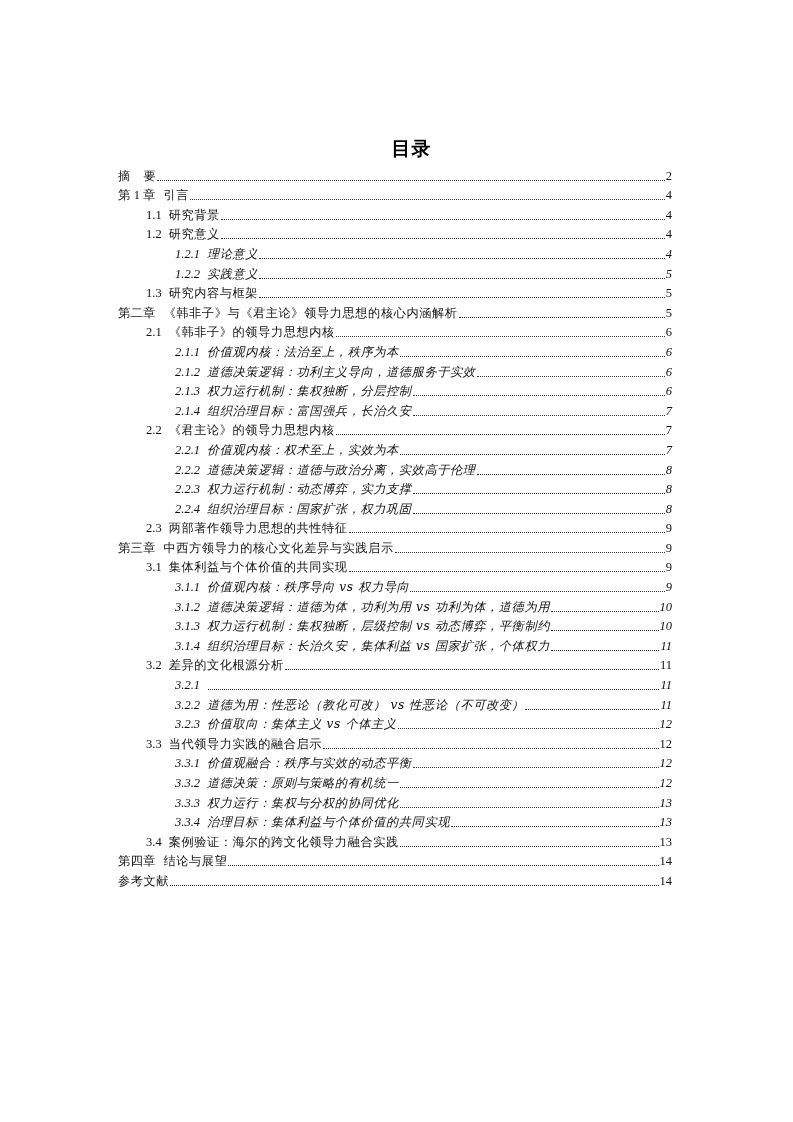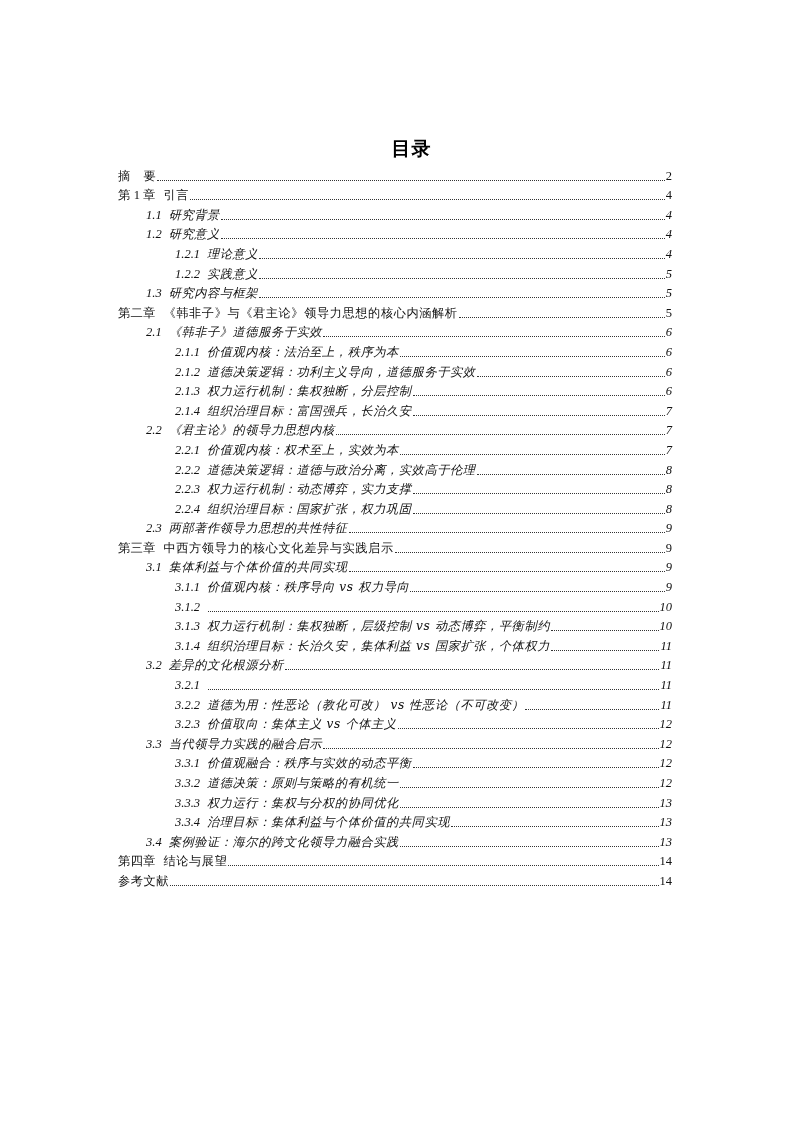--- a/index.html
+++ b/index.html
@@ -44,21 +44,21 @@
     .toc-row {
       position: relative;
       height: 19.6px;
       display: flex;
       align-items: flex-end;
       font-size: 12.2px;
       line-height: 16px;
       white-space: nowrap;
     }
     .toc-row.lvl1 { padding-left: 0; }
-    .toc-row.lvl2 { padding-left: 28px; font-style: italic; }
+    .toc-row.lvl2 { padding-left: 28px; }
     .toc-row.lvl3 { padding-left: 57px; font-style: italic; }
     .toc-num {
       display: inline-block;
       margin-right: 7px;
       font-family: "Liberation Serif", "DejaVu Serif", serif;
       font-size: 12.5px;
     }
     .toc-row.lvl1 .toc-num { margin-right: 8px; }
     .toc-text {
       display: inline-block;
@@ -127,21 +127,21 @@
         <span class="toc-page">5</span>
       </div>
       <div class="toc-row lvl1">
         <span class="toc-num">第二章</span>
         <span class="toc-text">《韩非子》与《君主论》领导力思想的核心内涵解析</span>
         <span class="toc-leader"></span>
         <span class="toc-page">5</span>
       </div>
       <div class="toc-row lvl2">
         <span class="toc-num">2.1</span>
-        <span class="toc-text">《韩非子》道德服务于实效</span>
+        <span class="toc-text">《韩非子》的领导力思想内核</span>
         <span class="toc-leader"></span>
         <span class="toc-page">6</span>
       </div>
       <div class="toc-row lvl3">
         <span class="toc-num">2.1.1</span>
         <span class="toc-text">价值观内核：法治至上，秩序为本</span>
         <span class="toc-leader"></span>
         <span class="toc-page">6</span>
       </div>
       <div class="toc-row lvl3">
@@ -211,20 +211,21 @@
         <span class="toc-page">9</span>
       </div>
       <div class="toc-row lvl3">
         <span class="toc-num">3.1.1</span>
         <span class="toc-text">价值观内核：秩序导向 vs 权力导向</span>
         <span class="toc-leader"></span>
         <span class="toc-page">9</span>
       </div>
       <div class="toc-row lvl3">
         <span class="toc-num">3.1.2</span>
+        <span class="toc-text">道德决策逻辑：道德为体，功利为用 vs 功利为体，道德为用</span>
         <span class="toc-leader"></span>
         <span class="toc-page">10</span>
       </div>
       <div class="toc-row lvl3">
         <span class="toc-num">3.1.3</span>
         <span class="toc-text">权力运行机制：集权独断，层级控制 vs 动态博弈，平衡制约</span>
         <span class="toc-leader"></span>
         <span class="toc-page">10</span>
       </div>
       <div class="toc-row lvl3">

